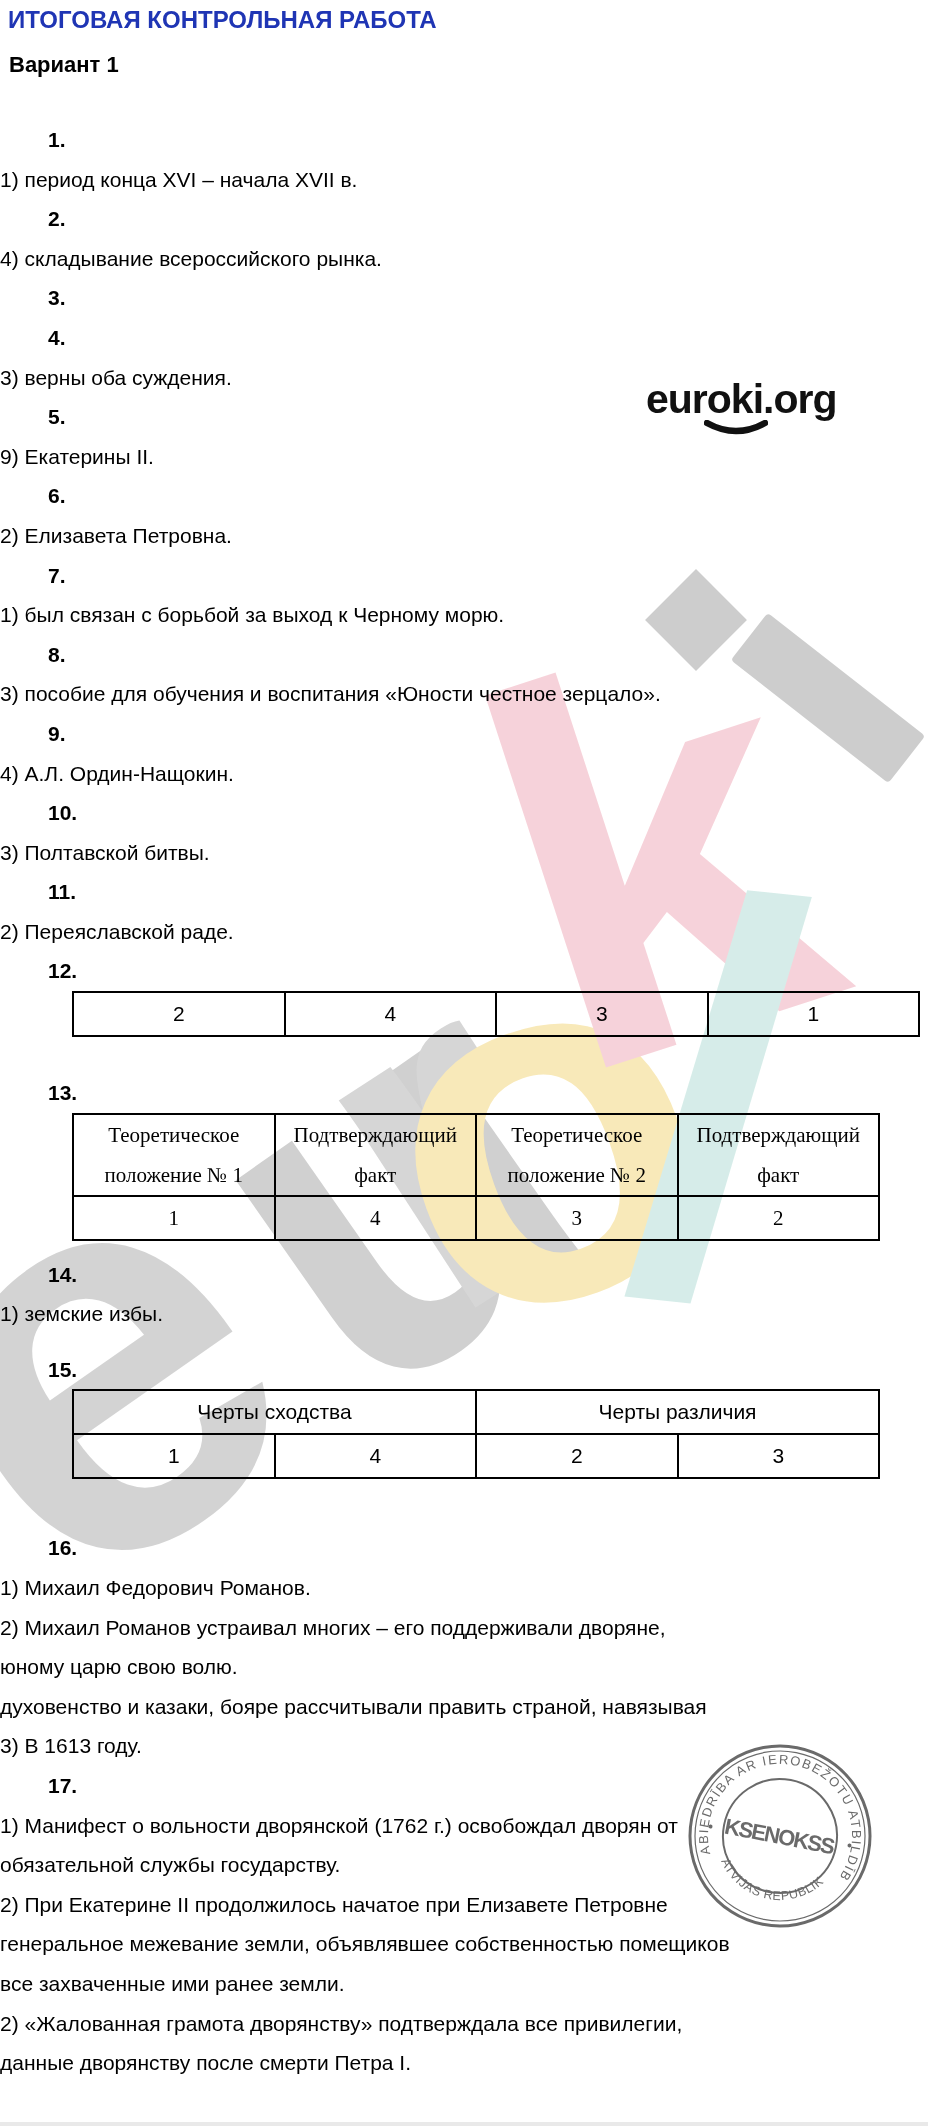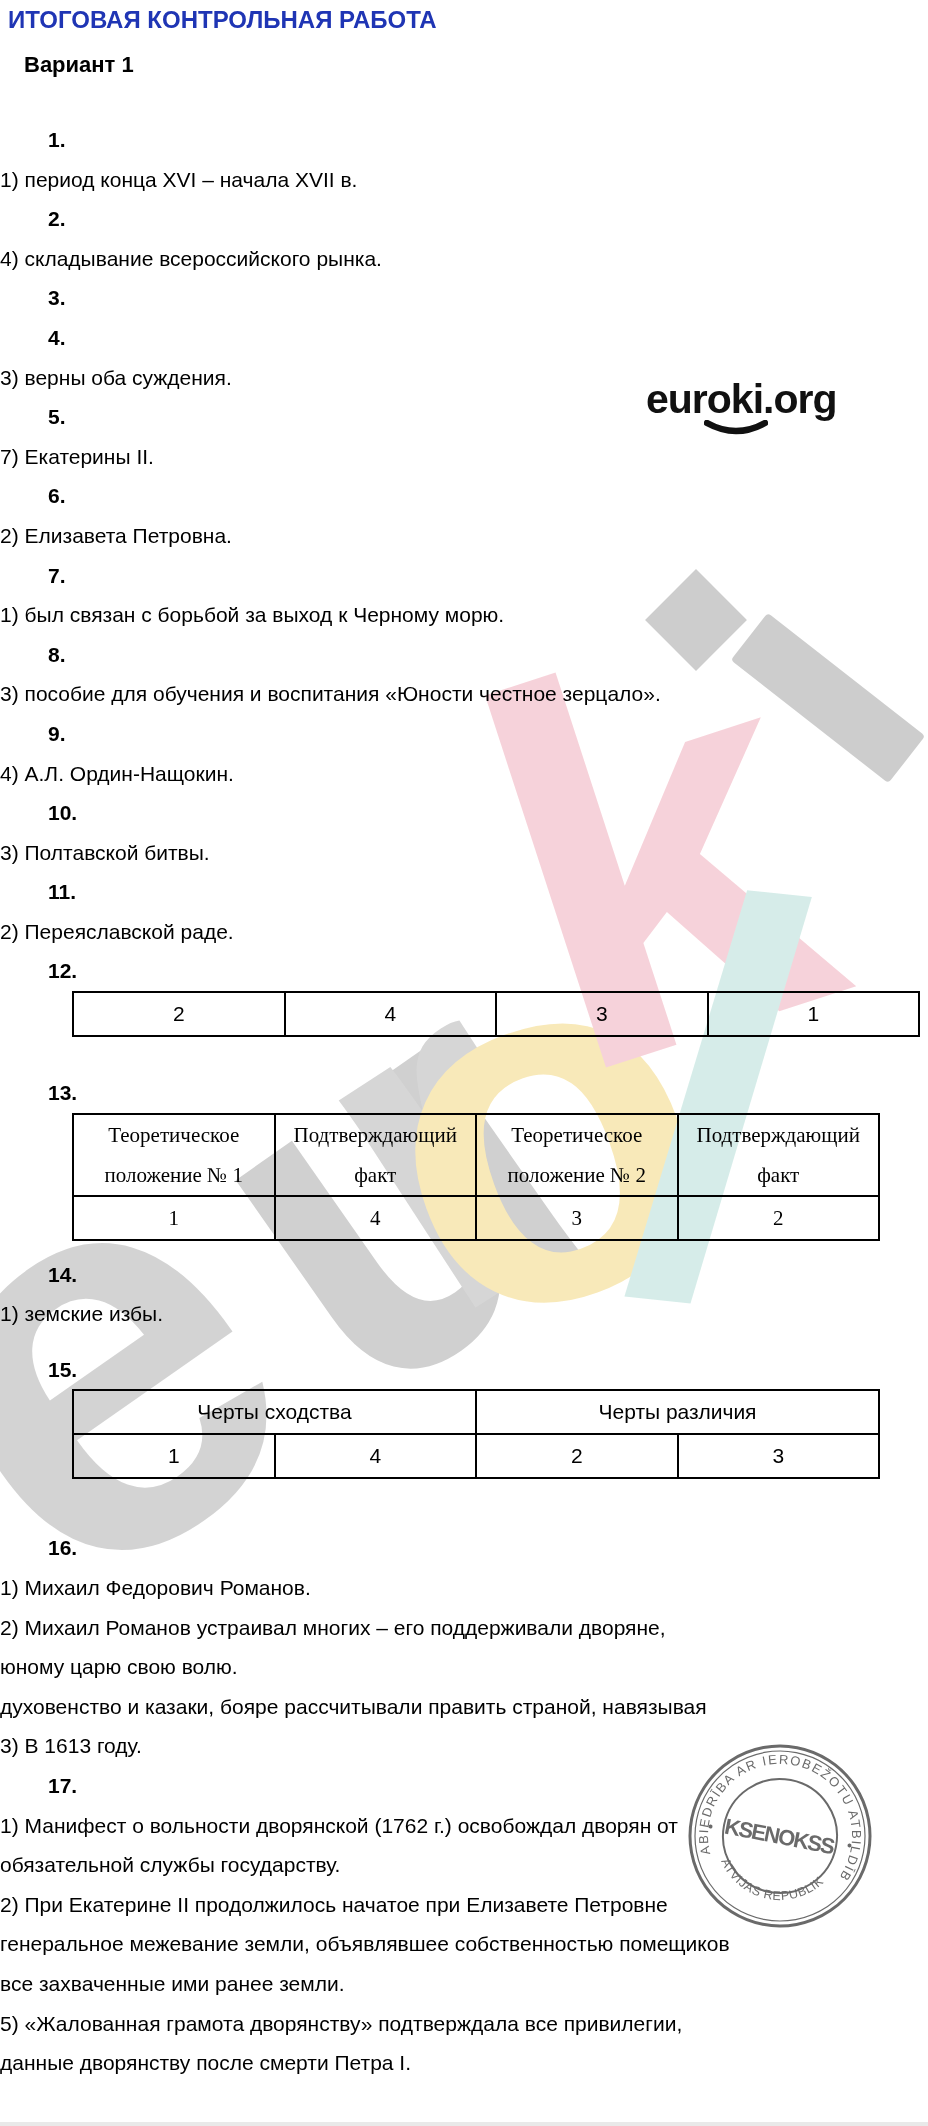--- a/index.html
+++ b/index.html
@@ -11,21 +11,21 @@
   .wm-e{left:-70px;top:1080px;font-size:560px;color:#cfcfcf;transform:rotate(-35deg);}
   .wm-u{left:235px;top:935px;font-size:500px;color:#cbcbcb;transform:rotate(-35deg);}
   .wm-r{left:345px;top:905px;font-size:470px;color:#d2d2d2;transform:rotate(-33deg);}
   .wm-o{left:385px;top:875px;font-size:500px;color:#f8e7b2;transform:rotate(-20deg);}
   .wm-k{left:505px;top:585px;font-size:540px;color:#f6ced6;transform:rotate(-18deg);}
   .wm-slash{left:640px;top:820px;font-size:560px;color:#d2ebe7;transform:rotate(6deg);}
   .wm-dot{position:absolute;left:660px;top:584px;width:72px;height:72px;background:#c8c8c8;transform:rotate(45deg);}
   .wm-bar{position:absolute;left:728px;top:668px;width:200px;height:60px;background:#c8c8c8;transform:rotate(38deg);border-radius:4px;}
   
   .title{position:absolute;top:6px;left:8px;z-index:2;font-size:24px;font-weight:bold;color:#1f35b4;}
-  .variant{position:absolute;top:52px;left:24px;z-index:2;font-size:22px;font-weight:bold;color:#000;}
+  .variant{position:absolute;top:52px;left:9px;z-index:2;font-size:22px;font-weight:bold;color:#000;}
   .logo{position:absolute;left:646px;top:376px;z-index:2;font-size:41px;font-weight:bold;
         letter-spacing:-1px;color:#111;}
   .logo svg{position:absolute;left:58px;top:44px;}
   
   .doc{position:absolute;top:120px;left:0;width:100%;z-index:1;}
   .num{font-weight:bold;padding-left:48px;font-size:21px;line-height:39.6px;}
   .mt8{margin-top:16px;}
   .ans{font-size:21px;line-height:39.6px;}
   table.tbl{border-collapse:collapse;margin-left:72px;font-size:21px;text-align:center;background:transparent;}
   table.tbl td{border:2px solid #000;line-height:40px;padding:0;}
@@ -71,21 +71,21 @@
 
   <div class="doc">
     <div class="num">1.</div>
     <div class="ans">1) период конца XVI – начала XVII в.</div>
     <div class="num">2.</div>
     <div class="ans">4) складывание всероссийского рынка.</div>
     <div class="num">3.</div>
     <div class="num">4.</div>
     <div class="ans">3) верны оба суждения.</div>
     <div class="num">5.</div>
-    <div class="ans">7) Екатерины II.</div>
+    <div class="ans">9) Екатерины II.</div>
     <div class="num">6.</div>
     <div class="ans">2) Елизавета Петровна.</div>
     <div class="num">7.</div>
     <div class="ans">1) был связан с борьбой за выход к Черному морю.</div>
     <div class="num">8.</div>
     <div class="ans">3) пособие для обучения и воспитания «Юности честное зерцало».</div>
     <div class="num">9.</div>
     <div class="ans">4) А.Л. Ордин-Нащокин.</div>
     <div class="num">10.</div>
     <div class="ans">3) Полтавской битвы.</div>
@@ -147,21 +147,21 @@
     <div class="ans">юному царю свою волю.</div>
     <div class="ans">духовенство и казаки, бояре рассчитывали править страной, навязывая</div>
     <div class="ans">3) В 1613 году.</div>
 
     <div class="num">17.</div>
     <div class="ans">1) Манифест о вольности дворянской (1762 г.) освобождал дворян от</div>
     <div class="ans">обязательной службы государству.</div>
     <div class="ans">2) При Екатерине II продолжилось начатое при Елизавете Петровне</div>
     <div class="ans">генеральное межевание земли, объявлявшее собственностью помещиков</div>
     <div class="ans">все захваченные ими ранее земли.</div>
-    <div class="ans">5) «Жалованная грамота дворянству» подтверждала все привилегии,</div>
+    <div class="ans">2) «Жалованная грамота дворянству» подтверждала все привилегии,</div>
     <div class="ans">данные дворянству после смерти Петра I.</div>
   </div>
 
   <svg class="stamp" viewBox="0 0 188 188">
     <defs>
       <path id="arcTop" d="M 28.8 124.4 A 72 72 0 1 1 159.2 124.4"></path>
       <path id="arcBottom" d="M 41.6 130.7 A 64 64 0 0 0 146.4 130.7"></path>
     </defs>
     <circle cx="94" cy="94" r="90" fill="none" stroke="#4a4a4a" stroke-width="3"></circle>
     <circle cx="94" cy="94" r="85" fill="none" stroke="#4a4a4a" stroke-width="1.2"></circle>

